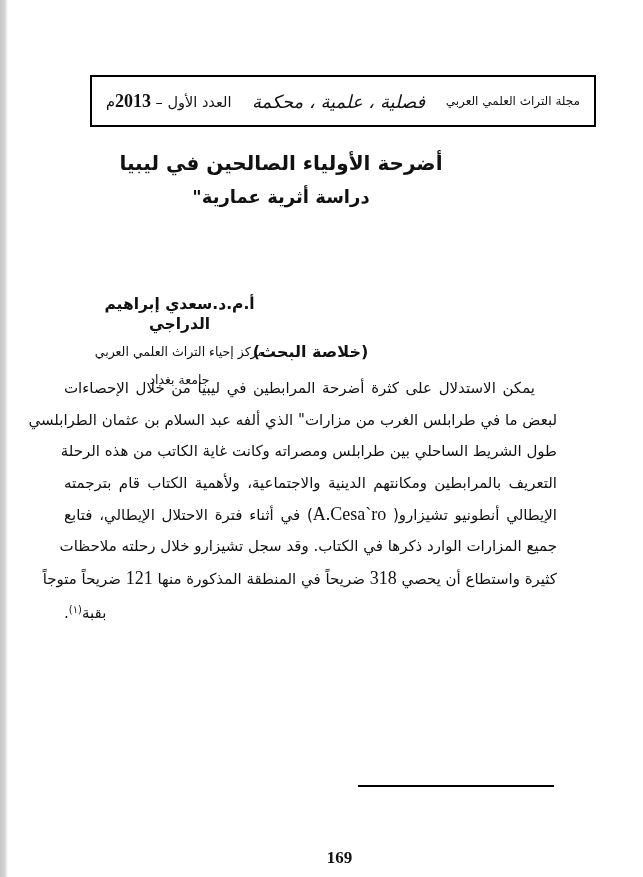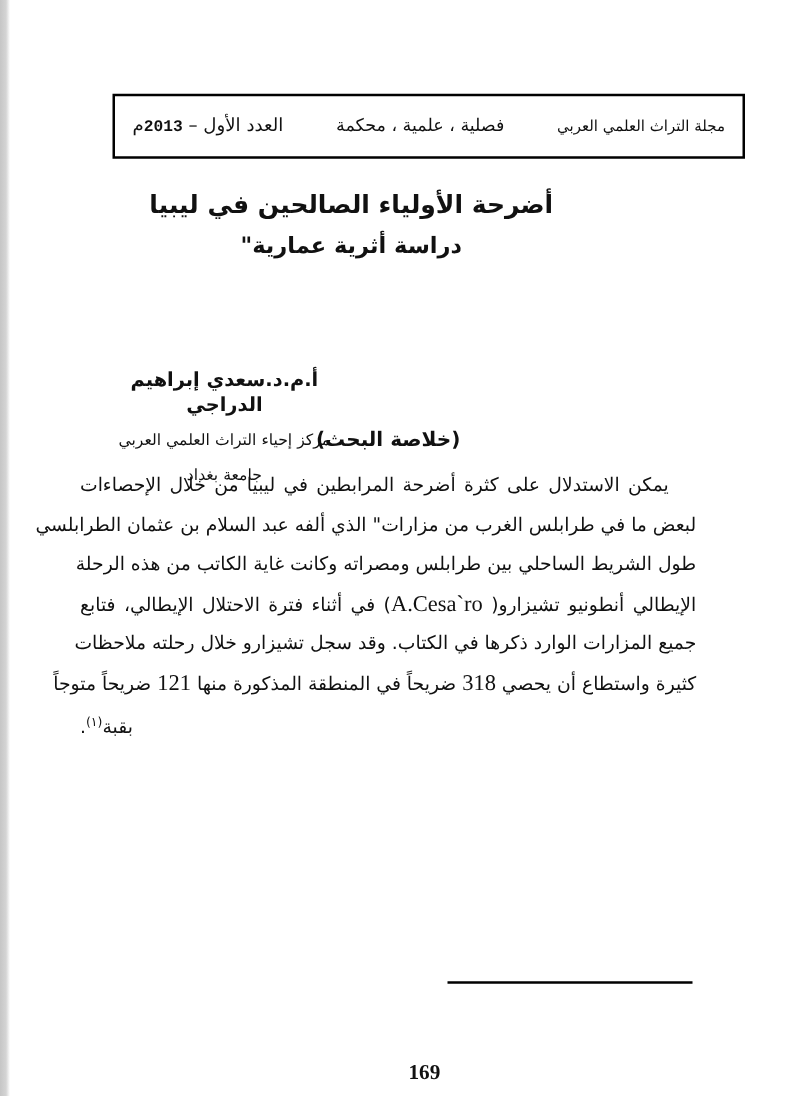--- a/index.html
+++ b/index.html
@@ -11,21 +11,21 @@
     position:absolute; left:0; top:0; width:8px; height:877px;
     background:linear-gradient(90deg,#c6c6c6 0%,#d4d4d4 60%,#ffffff 100%);
   }
   
   .header-box {
     position:absolute; left:90px; top:75px; width:474px; height:48px;
     border:2px solid #000; display:flex; align-items:center;
     justify-content:space-between; direction:rtl; padding:0 14px; box-sizing:content-box;
   }
   .journal-name { font-weight:normal; font-size:12px; letter-spacing:-0.3px; }
-  .journal-attrs { font-size:14px; }
+  .journal-attrs { font-size:18px;font-style:italic; }
   .journal-issue { font-size:14.5px; }
   
   .title-wrap { position:absolute; left:0; top:150px; width:562px; text-align:center; direction:rtl; }
   .paper-title { font-weight:bold; font-size:20px; line-height:26px; }
   .paper-subtitle { font-weight:bold; font-size:18px; line-height:26px; margin-top:8px; }
   
   .author-block { position:absolute; left:72px; top:258px; width:215px; text-align:center; direction:rtl; }
   .author-name { font-weight:bold; font-size:15.5px; line-height:20px;margin-top:36px; }
   .author-affil1 { font-size:12.5px; margin-top:10px; line-height:16px; }
   .author-affil2 { font-size:12.5px; margin-top:12px; line-height:16px; }
@@ -38,21 +38,21 @@
     position:absolute; left:64px; top:373px; width:493px; direction:rtl;
     font-size:15px;
   }
   .abs-line {
     height:31.6px; line-height:31.6px; white-space:nowrap;
     text-align:justify; text-align-last:justify;
   }
   .abs-line.first { padding-right:22px; }
   .abs-line.last  { text-align-last:left; }
   .lat  { font-family:"Liberation Serif", serif; font-size:18px; }
-  .latb { font-family:Liberation Mono, monospace; font-weight:bold; font-size:13px; }
+  .latb { font-family:Liberation Serif, serif; font-weight:bold; font-size:18px; }
   .ref  { font-size:10px; vertical-align:5px; }
   
   .fn-separator { position:absolute; left:358px; top:785px; width:196px; height:2px; background:#000; }
   .footnote { position:absolute; left:95px; top:799px; width:460px; direction:rtl; }
   .fn-line1 { text-align:justify; text-align-last:justify; line-height:24px; }
   .fn-lat { font-family:"Liberation Serif", serif; font-size:15px; }
   .fn-marker { font-size:11px; }
   .fn-line2 { text-align:right; padding-right:90px; line-height:24px; margin-top:2px;
               font-family:"Liberation Serif", serif; font-size:15px; }
   
@@ -83,20 +83,21 @@
     <div class="author-affil1">مركز إحياء التراث العلمي العربي</div>
     <div class="author-affil2">جامعة بغداد</div>
   </div>
 
   <div class="abstract-heading">(خلاصة البحث)</div>
 
   <div class="abstract-body">
       <div class="abs-line first"><span>يمكن الاستدلال على كثرة أضرحة المرابطين في ليبيا من خلال الإحصاءات</span></div>
       <div class="abs-line"><span>لبعض ما في طرابلس الغرب من مزارات" الذي ألفه عبد السلام بن عثمان الطرابلسي</span></div>
       <div class="abs-line"><span>طول الشريط الساحلي بين طرابلس ومصراته وكانت غاية الكاتب من هذه الرحلة</span></div>
+      <div class="abs-line"><span>التعريف بالمرابطين ومكانتهم الدينية والاجتماعية، ولأهمية الكتاب قام بترجمته</span></div>
       <div class="abs-line"><span>الإيطالي أنطونيو تشيزارو( </span><span class="lat">A.Cesa`ro</span><span>) في أثناء فترة الاحتلال الإيطالي، فتابع</span></div>
       <div class="abs-line"><span>جميع المزارات الوارد ذكرها في الكتاب. وقد سجل تشيزارو خلال رحلته ملاحظات</span></div>
       <div class="abs-line"><span>كثيرة واستطاع أن يحصي </span><span class="lat">318</span><span> ضريحاً في المنطقة المذكورة منها </span><span class="lat">121</span><span> ضريحاً متوجاً</span></div>
       <div class="abs-line last"><span>بقبة</span><span class="ref">(١)</span><span>.</span></div>
     </div>
 
   <div class="fn-separator"></div>
 
 
   <div class="page-number">169</div>

